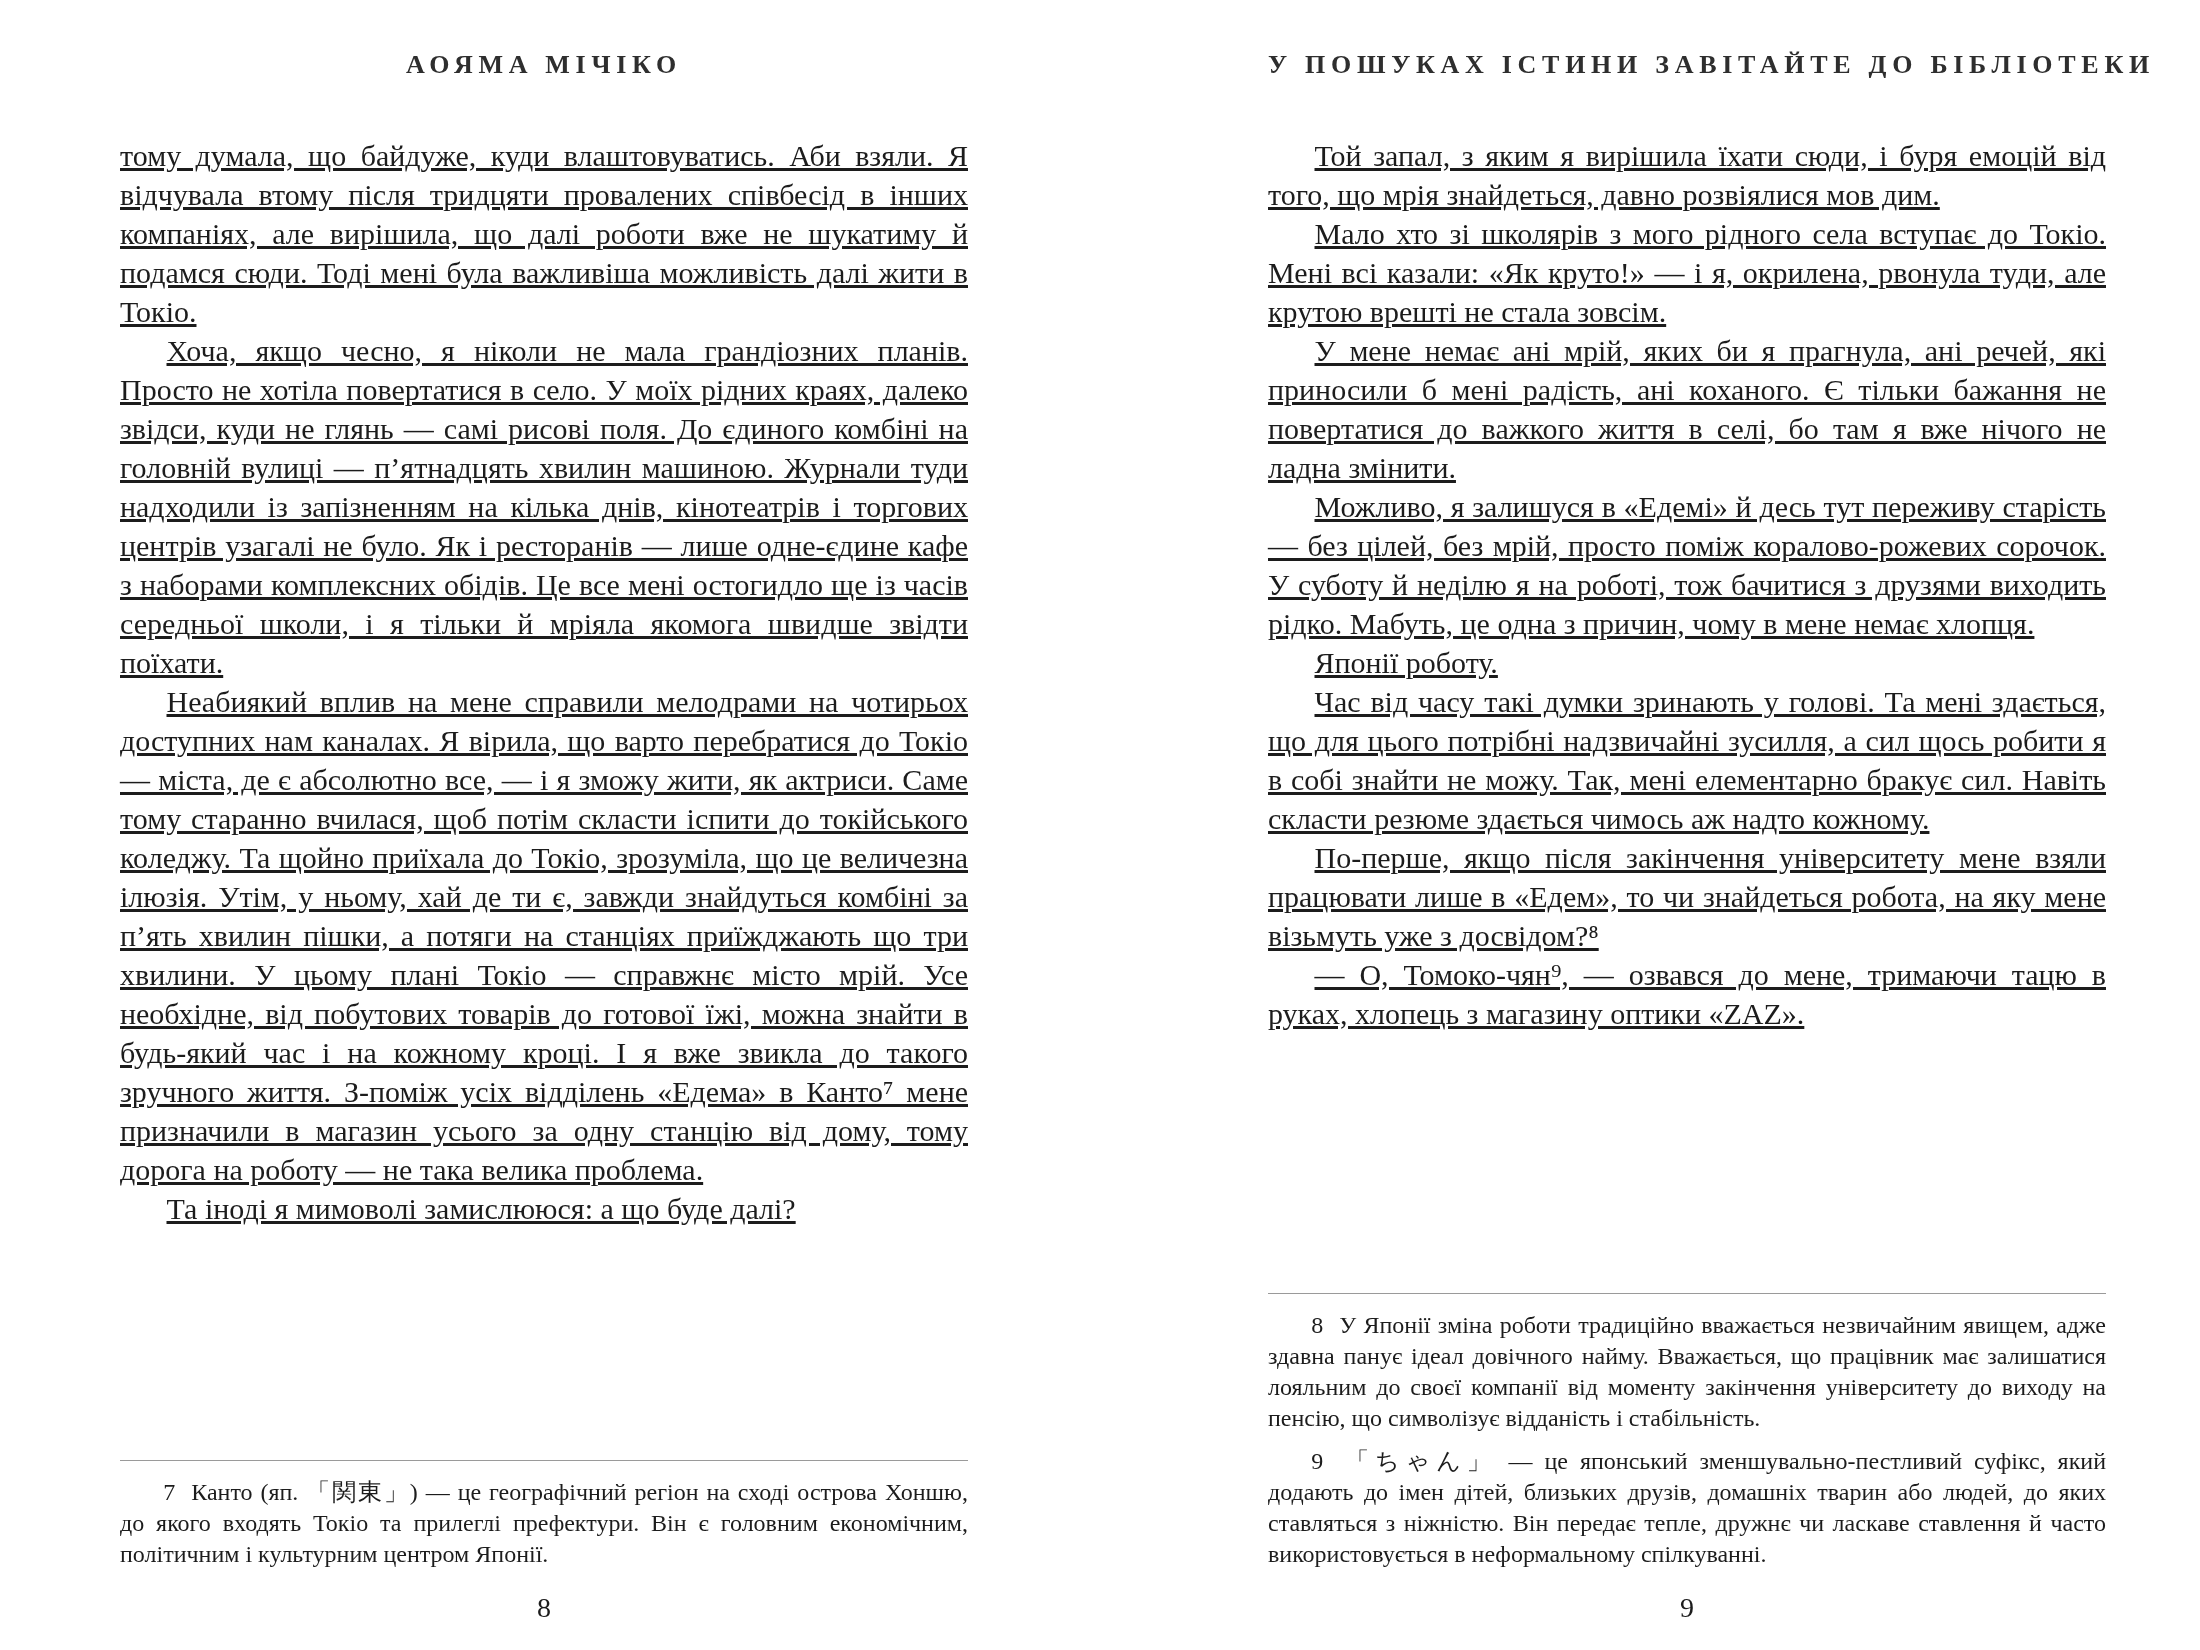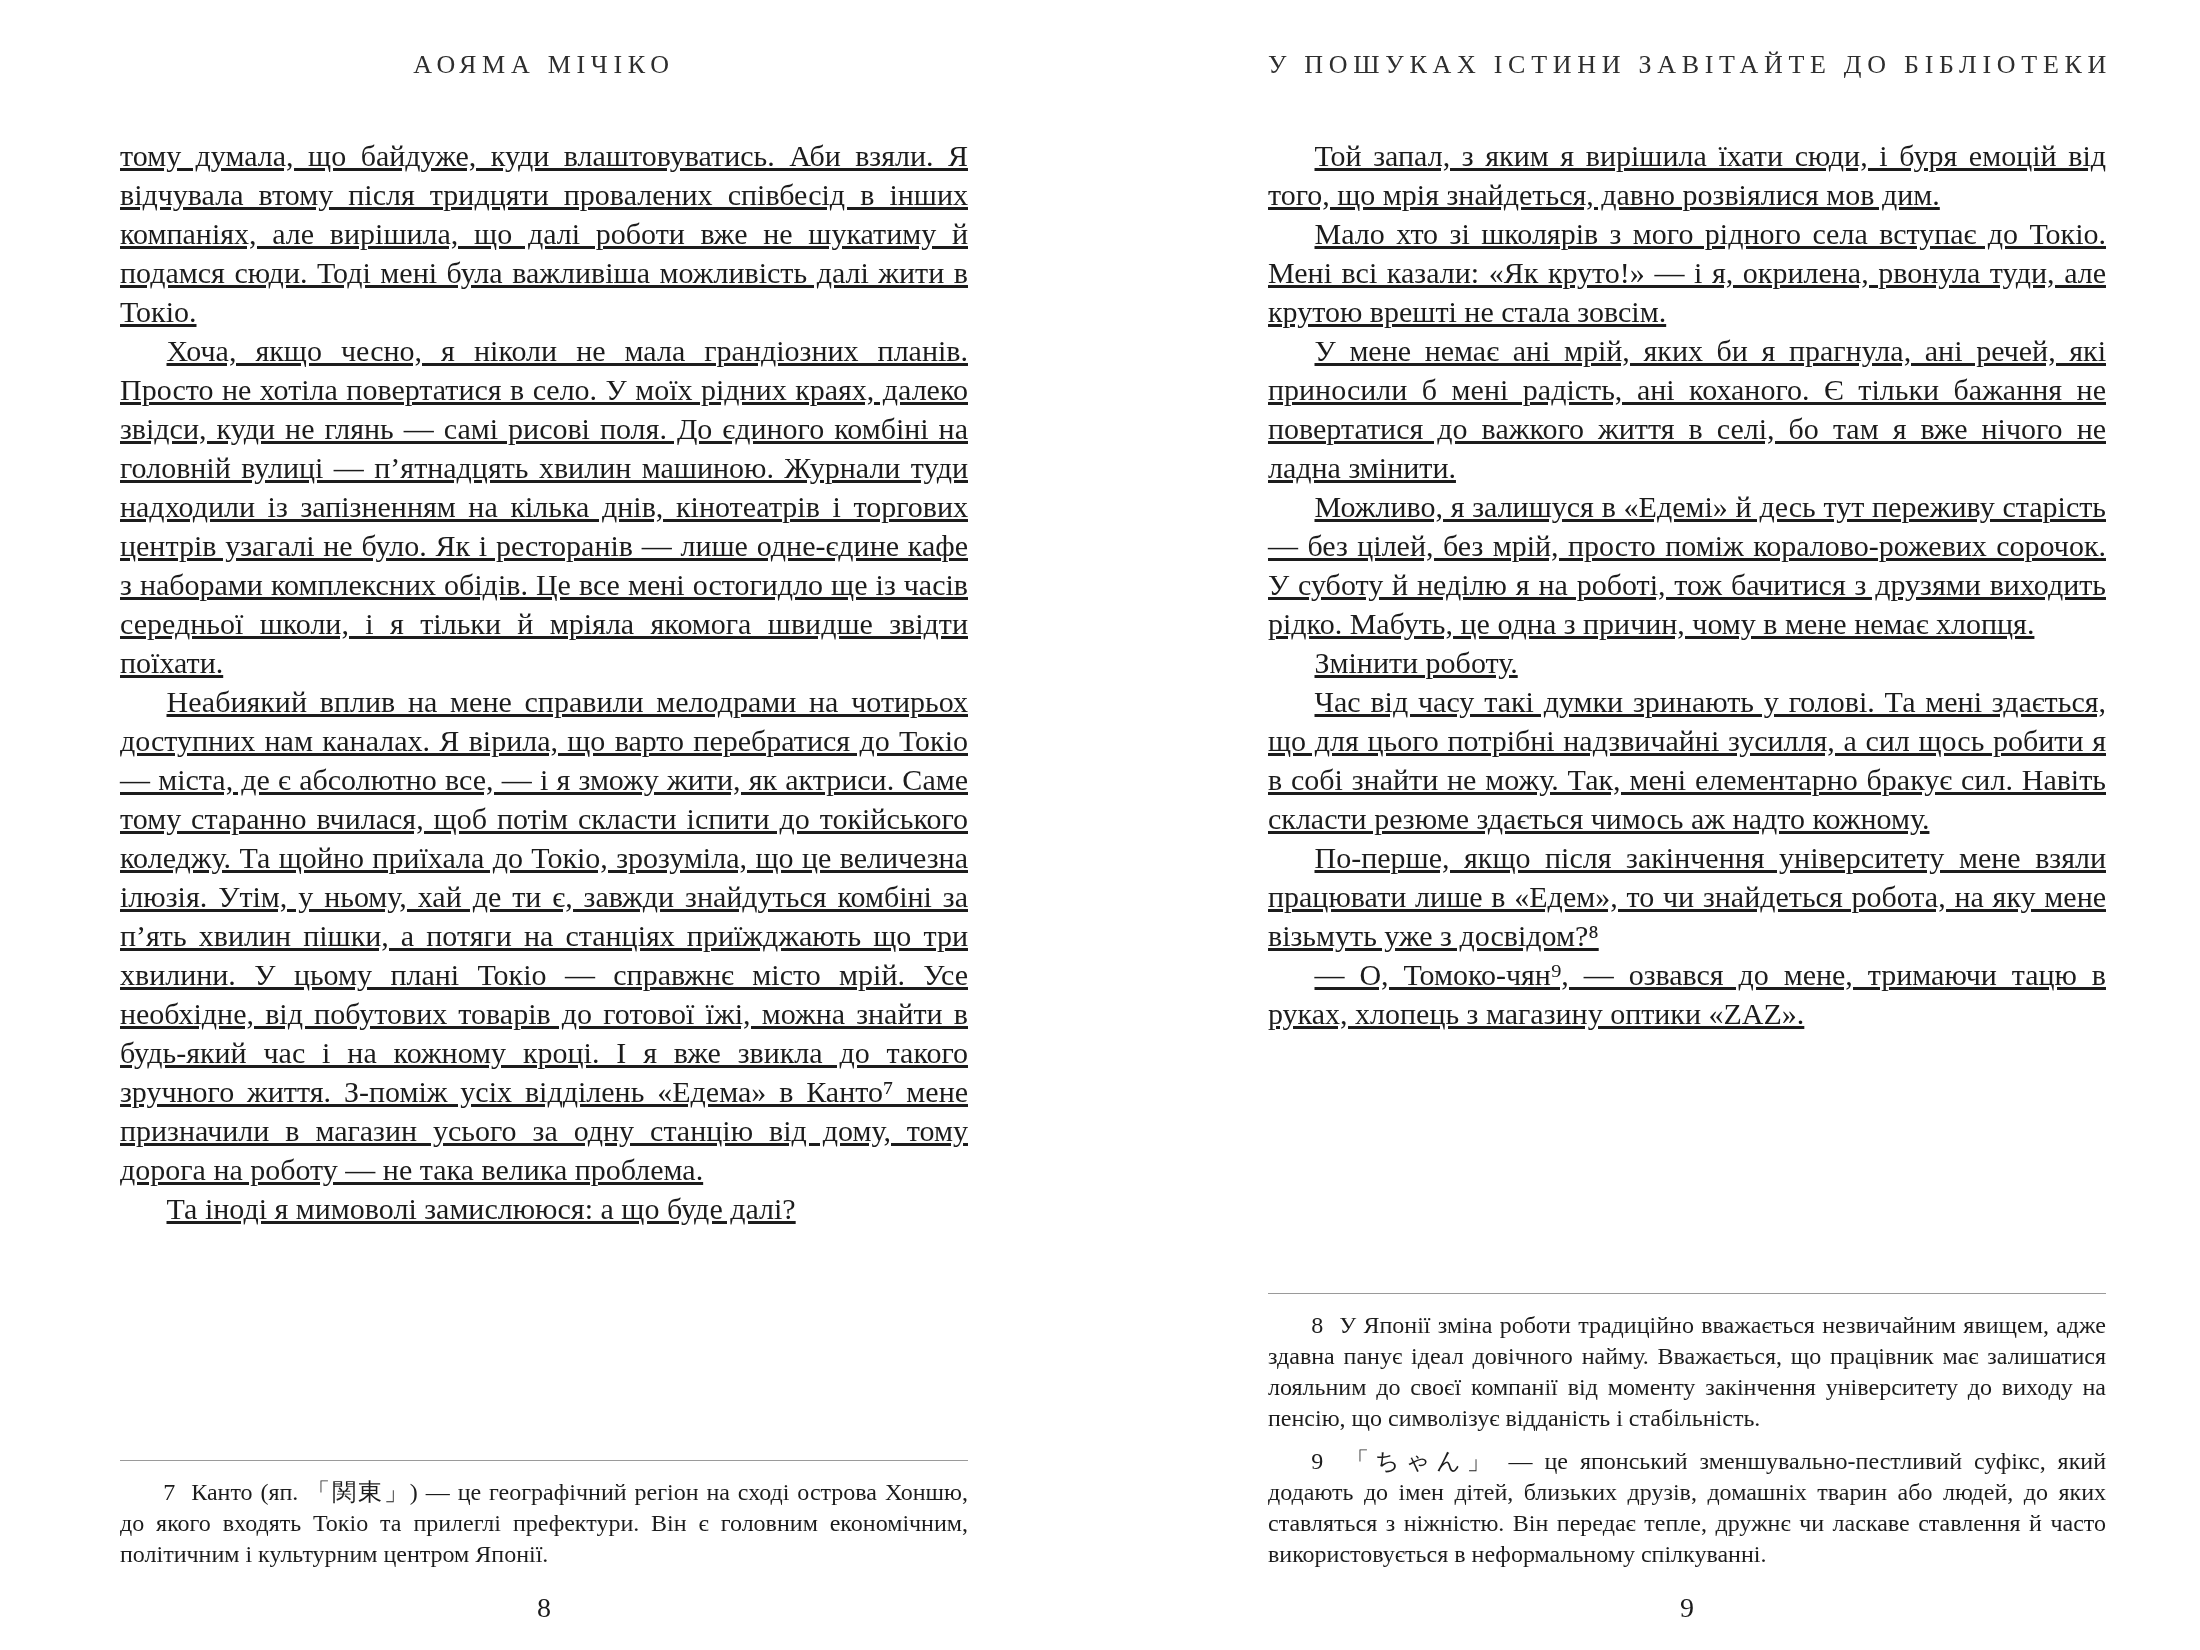--- a/index.html
+++ b/index.html
@@ -28,20 +28,21 @@
   .page.left  { left: 120px;  width: 848px; }
   .page.right { left: 1268px; width: 838px; }
 
   .running-header {
     text-align: center;
     font-size: 26px;
     letter-spacing: 0.22em;
     color: #2e2e2e;
     margin-bottom: 56px;
     white-space: nowrap;
+    font-weight: bold;
   }
   .body-text { }
   .para {
     font-size: 30px;
     line-height: 39px;
     text-align: justify;
     text-indent: 1.55em;
     margin: 0;
     hyphens: auto;
     text-decoration: underline;
@@ -100,21 +101,21 @@
   </section>
 
   <section class="page right">
     <div class="running-header">У ПОШУКАХ ІСТИНИ ЗАВІТАЙТЕ ДО БІБЛІОТЕКИ</div>
 
     <div class="body-text">
       <p class="para">Той запал, з яким я вирішила їхати сюди, і буря емоцій від того, що мрія знайдеться, давно розвіялися мов дим.</p>
       <p class="para">Мало хто зі школярів з мого рідного села вступає до Токіо. Мені всі казали: «Як круто!» — і я, окрилена, рвонула туди, але крутою врешті не стала зовсім.</p>
       <p class="para">У мене немає ані мрій, яких би я прагнула, ані речей, які приносили б мені радість, ані коханого. Є тільки бажання не повертатися до важкого життя в селі, бо там я вже нічого не ладна змінити.</p>
       <p class="para">Можливо, я залишуся в «Едемі» й десь тут переживу старість — без цілей, без мрій, просто поміж коралово-рожевих сорочок. У суботу й неділю я на роботі, тож бачитися з друзями виходить рідко. Мабуть, це одна з причин, чому в мене немає хлопця.</p>
-      <p class="para">Змінити роботу.</p>
+      <p class="para">Японії роботу.</p>
       <p class="para">Час від часу такі думки зринають у голові. Та мені здається, що для цього потрібні надзвичайні зусилля, а сил щось робити я в собі знайти не можу. Так, мені елементарно бракує сил. Навіть скласти резюме здається чимось аж надто кожному.</p>
       <p class="para">По-перше, якщо після закінчення університету мене взяли працювати лише в «Едем», то чи знайдеться робота, на яку мене візьмуть уже з досвідом?⁸</p>
       <p class="para">— О, Томоко-чян⁹, — озвався до мене, тримаючи тацю в руках, хлопець з магазину оптики «ZAZ».</p>
     </div>
 
     <div class="footnotes">
       <div class="fn-divider"></div>
       <p class="footnote">
         <span class="fn-num">8</span><span class="fn-text">У Японії зміна роботи традиційно вважається незвичайним явищем, адже здавна панує ідеал довічного найму. Вважається, що працівник має залишатися лояльним до своєї компанії від моменту закінчення університету до виходу на пенсію, що символізує відданість і стабільність.</span>
       </p>

